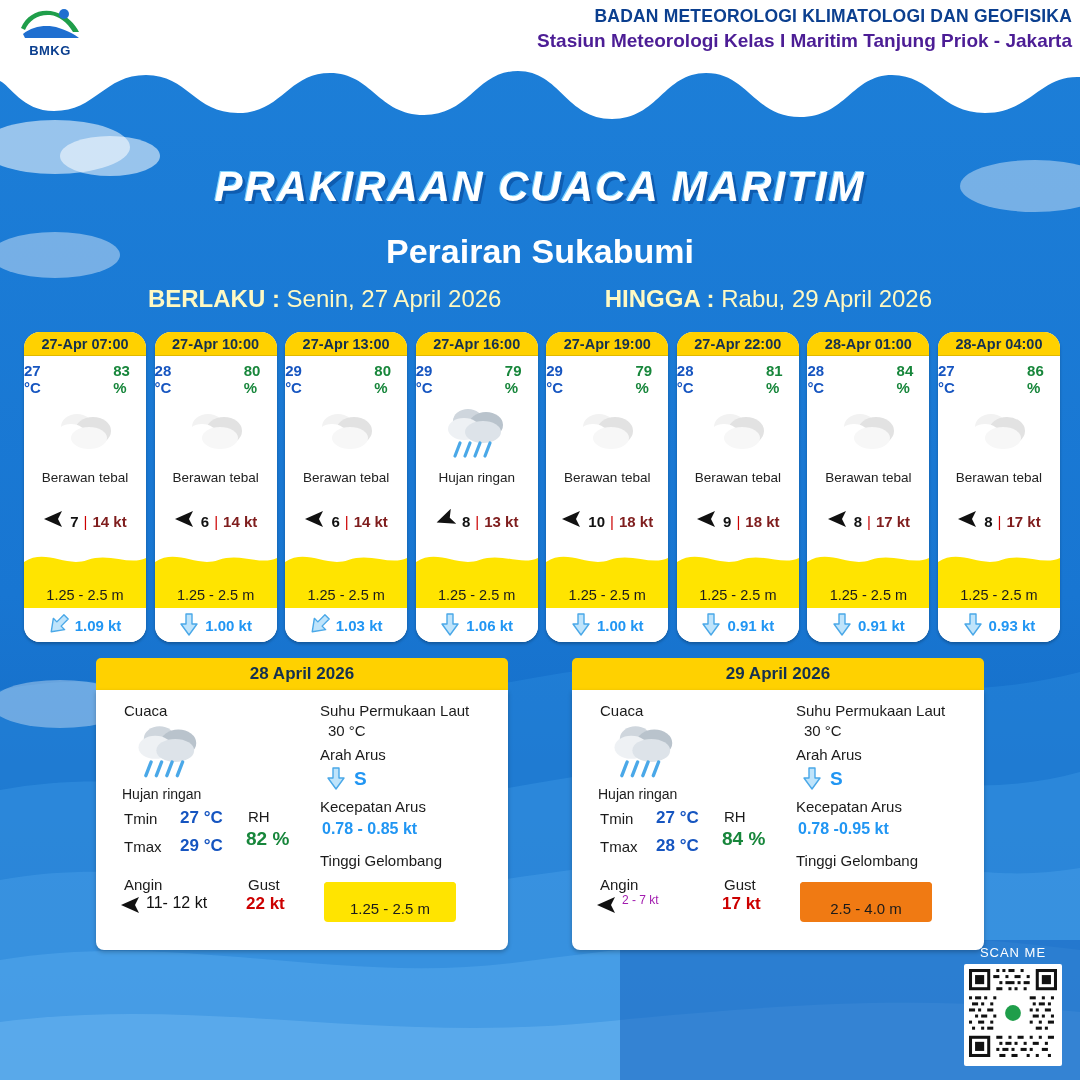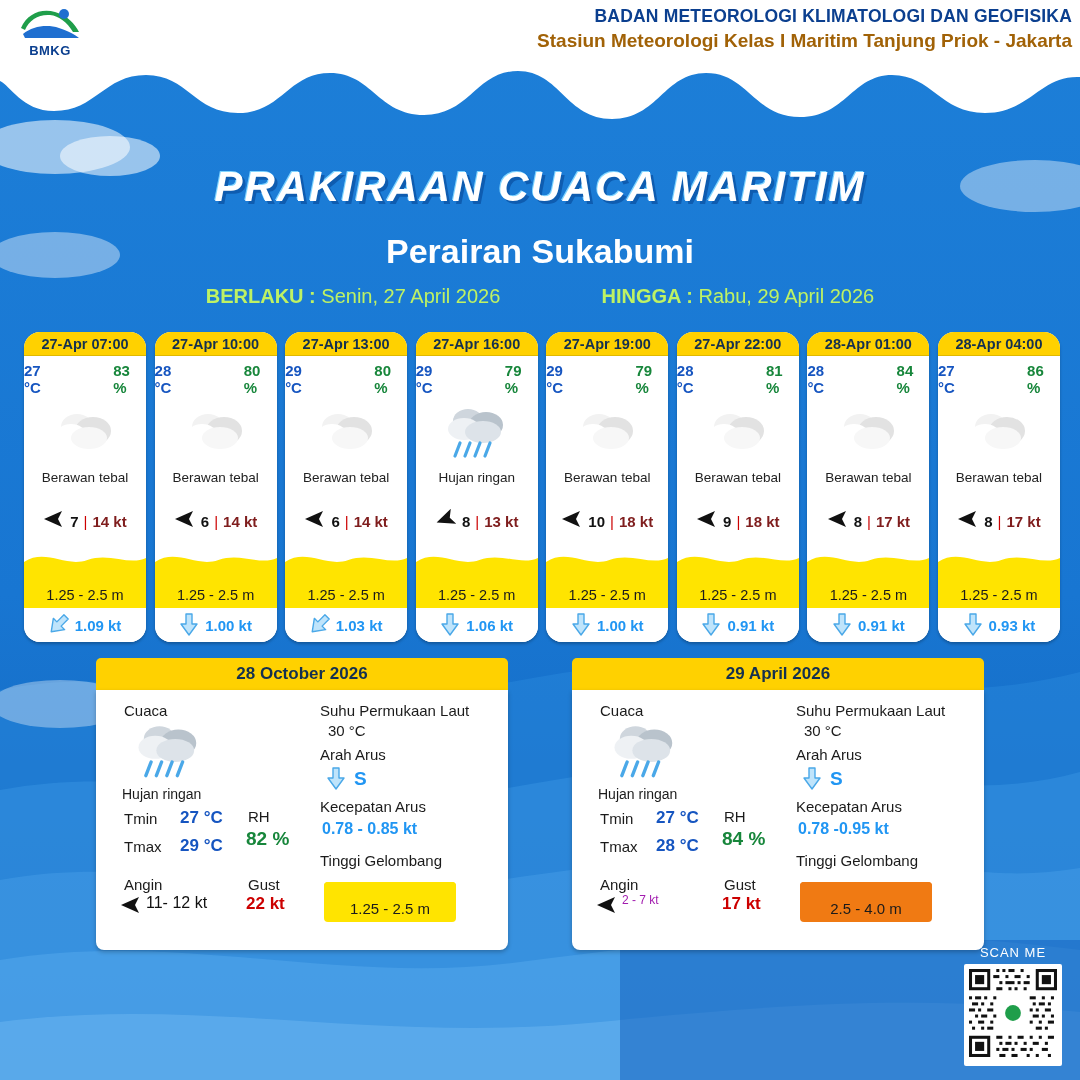--- a/index.html
+++ b/index.html
@@ -28,39 +28,39 @@
     font-size: 13px; font-weight: bold; color: #0b3f8f; letter-spacing: .5px;
     margin-top: 1px;
   }
   .header-lines {
     position: absolute; right: 8px; top: 6px; text-align: right;
   }
   .header-line1 {
     font-size: 17.5px; font-weight: bold; color: #0b3f8f; letter-spacing: .2px;
   }
   .header-line2 {
-    font-size: 19px; font-weight: bold; color: #a16207; margin-top: 3px;
+    font-size: 19px; font-weight: bold; color: #4c1d95; margin-top: 3px;
   }
   
   .topwave { position: absolute; top: 55px; left: 0; width: 1080px; height: 90px; z-index: 10;}
   
   .title-main {
     position: absolute; top: 163px; left: 0; width: 1080px; text-align: center;
     font-size: 42px; font-weight: bold; color: #ffffff;
     letter-spacing: 2px; font-style: italic;
     text-shadow: 3px 3px 0 #0e5cb0, -1px -1px 0 #7fd4ff;
     z-index: 12;
   }
   .title-sub {
     position: absolute; top: 232px; left: 0; width: 1080px; text-align: center;
     font-size: 34px; font-weight: bold; color: #ffffff; z-index: 12;
   }
   .valid-row {
     position: absolute; top: 285px; left: 0; width: 1080px; text-align: center;
-    z-index: 12; font-size: 20px; color: #bef264;
+    z-index: 12; font-size: 24px; color: #fef9c3;
   }
   .valid-row .lbl { font-weight: bold; }
   .valid-row .gap { display: inline-block; width: 90px; }
   
   .cards {
     position: absolute; top: 332px; left: 24px; width: 1036px; height: 310px;
     display: flex; justify-content: space-between; z-index: 12;
   }
   .card {
     width: 122px; background: #ffffff; border-radius: 16px;
@@ -489,21 +489,21 @@
     <div class="card-curr">
       <span><svg width="20" height="24" viewBox="0 0 20 24" style="transform:rotate(0deg)">
     <path d="M10,23 L2,12 L7,12 L7,2 L13,2 L13,12 L18,12 Z" fill="#bfe4fb" stroke="#4aa8e8" stroke-width="1.4" stroke-linejoin="round"></path>
   </svg></span>
       <span>0.93 kt</span>
     </div>
       </div>
     </div>
 
   <div class="daily left">
-    <div class="daily-head">28 October 2026</div>
+    <div class="daily-head">28 April 2026</div>
     <div class="daily-body" id="daily0">
     <div class="d-pos d-label" style="left:28px; top:12px;">Cuaca</div>
     <div class="d-pos" style="left:32px; top:30px;"><svg width="81.9" height="63" viewBox="0 0 78 60">
     <ellipse cx="30" cy="18" rx="15" ry="12" fill="#cfd6dd"></ellipse>
     <ellipse cx="48" cy="22" rx="17" ry="13" fill="#b9c3cc"></ellipse>
     <ellipse cx="26" cy="26" rx="16" ry="11" fill="#eef1f4"></ellipse>
     <ellipse cx="45" cy="29" rx="18" ry="11" fill="#dde3e9"></ellipse>
     <g stroke="#4aa8e8" stroke-width="3.2" stroke-linecap="round">
       <line x1="22" y1="40" x2="17" y2="53"></line>
       <line x1="32" y1="40" x2="27" y2="53"></line>

